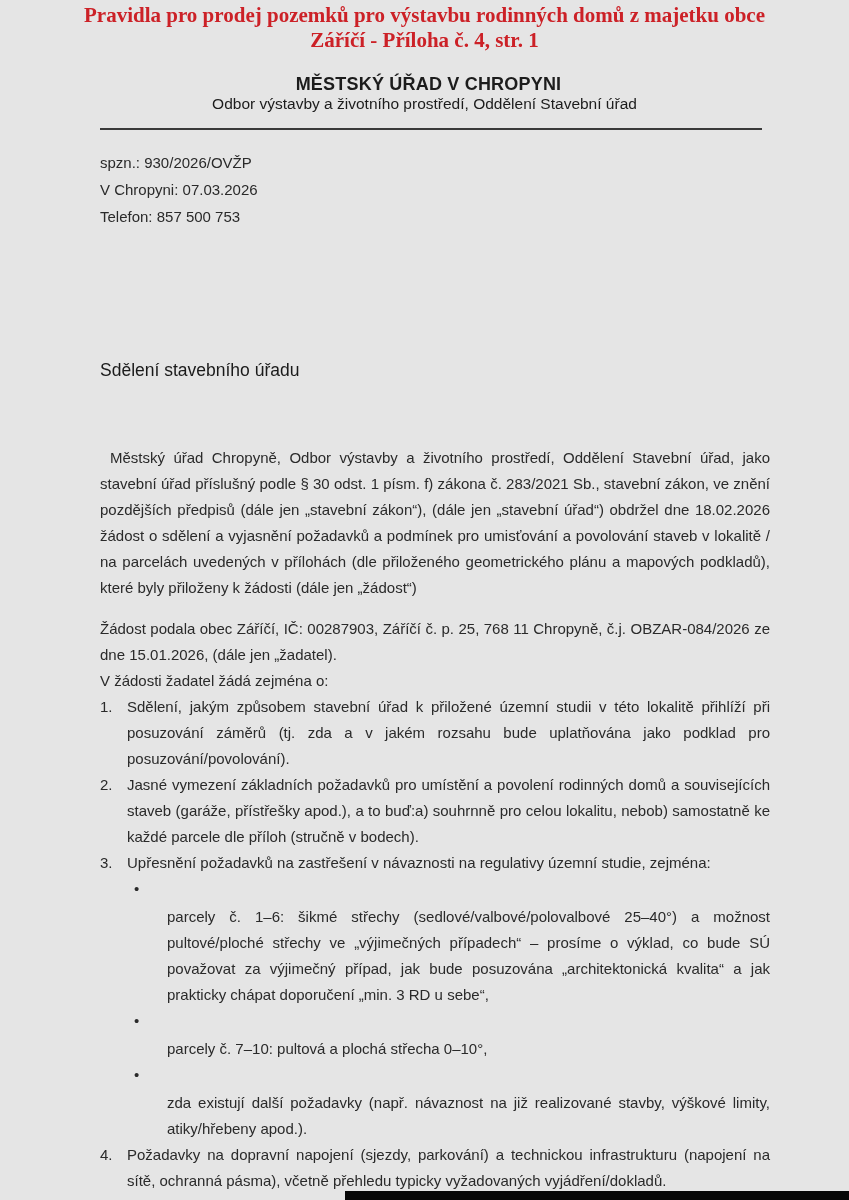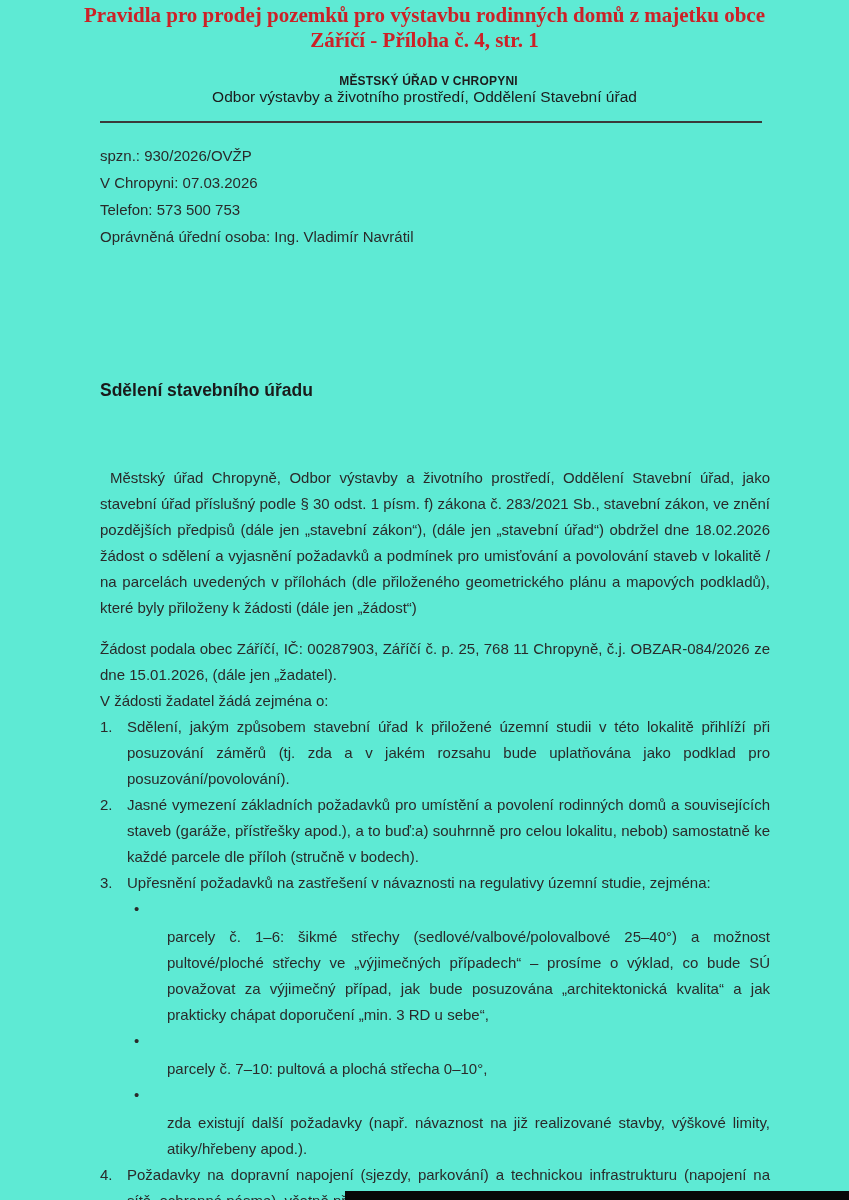--- a/index.html
+++ b/index.html
@@ -2,46 +2,46 @@
 <html lang="cs"><head>
 <meta charset="utf-8">
 <style>
   html,body{margin:0;padding:0;background:#ffffff;}
   body{
     width:849px;height:1200px;position:relative;overflow:hidden;
     font-family:"Liberation Sans","DejaVu Sans",sans-serif;
     color:#222222;
     -webkit-font-smoothing:antialiased;
   }
-  .sheet{width:849px;height:1200px;position:relative;background:#5eead4;}
+  .sheet{width:849px;height:1200px;position:relative;background:#e5e5e5;}
 
   
   .doc-note{
     padding-top:3px;text-align:center;
     font-family:"Liberation Serif","DejaVu Serif",serif;
     font-weight:bold;color:#cc2127;font-size:21px;line-height:25px;
   }
 
   
   .letterhead{text-align:center;color:#1c1c1c;}
-  .lh-office{margin-top:21px;font-size:12px;font-weight:bold;letter-spacing:.2px;padding-left:8px;}
+  .lh-office{margin-top:21px;font-size:18px;font-weight:bold;letter-spacing:.2px;padding-left:8px;}
   .lh-dept{font-size:15.5px;}
   .lh-addr{margin-top:12px;font-size:15.5px;}
   .rule{
     margin:15px 87px 0 100px;height:0;
     border-top:2px solid #3a3a3a;
   }
 
   
   .meta{margin:19px 79px 0 100px;font-size:15px;line-height:27px;color:#2a2a2a;}
 
   
   .subject{
     margin:130px 79px 14px 100px;
-    font-size:17.5px;font-weight:bold;color:#1a1a1a;
+    font-size:17.5px;font-weight:normal;color:#1a1a1a;
   }
 
   
   .content{margin:0 79px 0 100px;font-size:15px;line-height:26px;color:#2a2a2a;}
   .para{margin:0;text-align:justify;}
   .para.first{margin-top:64px;text-indent:10px;}
   .para.second{margin-top:15px;}
   .lead{margin-top:0;text-align:left;}
 
   
@@ -73,22 +73,21 @@
   <div class="letterhead">
     <div class="lh-office">MĚSTSKÝ ÚŘAD V CHROPYNI</div>
     <div class="lh-dept">Odbor výstavby a životního prostředí, Oddělení Stavební úřad</div>
   </div>
 
   <div class="rule"></div>
 
   <div class="meta">
     <div>spzn.: 930/2026/OVŽP</div>
     <div>V Chropyni: 07.03.2026</div>
-    <div>Telefon: 573 500 753</div>
-    <div>Oprávněná úřední osoba: Ing. Vladimír Navrátil</div>
+    <div>Telefon: 857 500 753</div>
   </div>
 
   <div class="subject">Sdělení stavebního úřadu</div>
 
   <div class="content">
     <p class="para first">Městský úřad Chropyně, Odbor výstavby a životního prostředí, Oddělení Stavební úřad, jako stavební úřad příslušný podle § 30 odst. 1 písm. f) zákona č. 283/2021 Sb., stavební zákon, ve znění pozdějších předpisů (dále jen „stavební zákon“), (dále jen „stavební úřad“) obdržel dne 18.02.2026 žádost o sdělení a vyjasnění požadavků a podmínek pro umisťování a povolování staveb v lokalitě / na parcelách uvedených v přílohách (dle přiloženého geometrického plánu a mapových podkladů), které byly přiloženy k žádosti (dále jen „žádost“)</p>
     <p class="para second">Žádost podala obec Záříčí, IČ: 00287903, Záříčí č. p. 25, 768 11 Chropyně, č.j. OBZAR-084/2026 ze dne 15.01.2026, (dále jen „žadatel).</p>
     <p class="para lead">V žádosti žadatel žádá zejména o:</p>
 
     <div class="olist">

